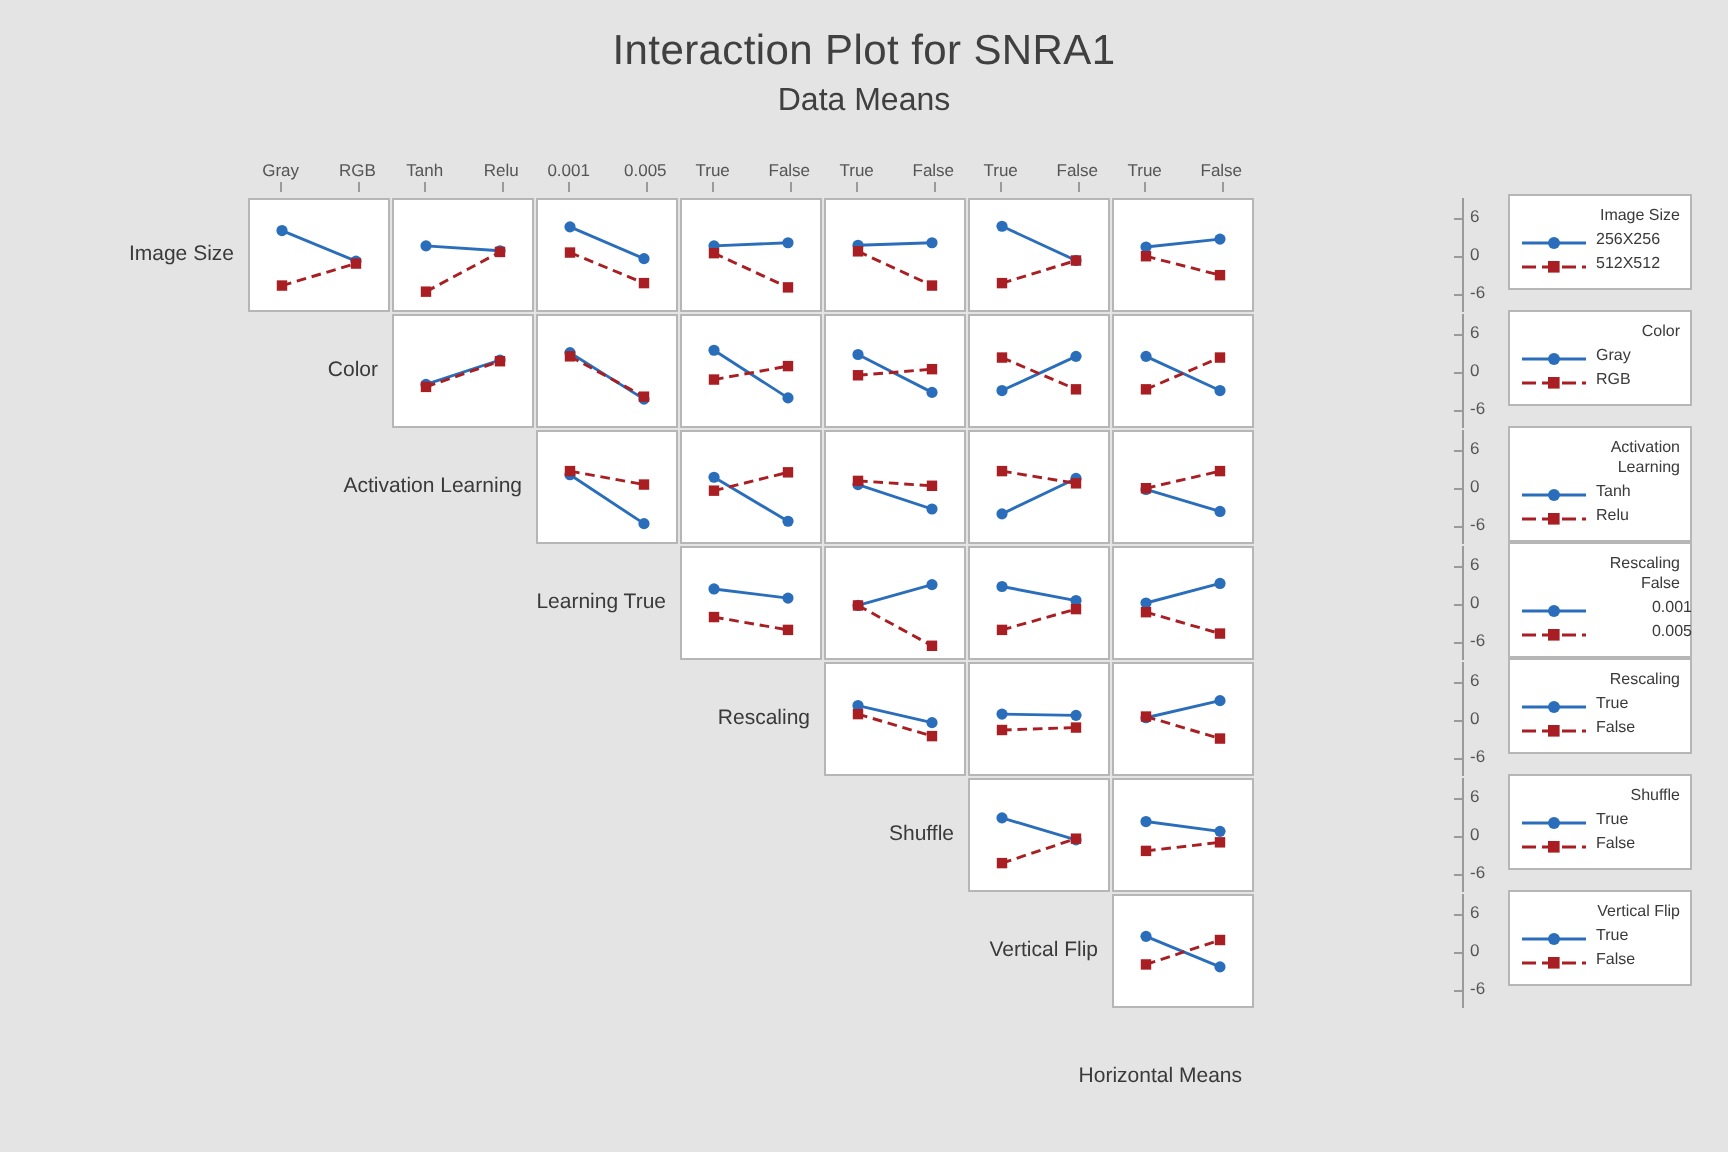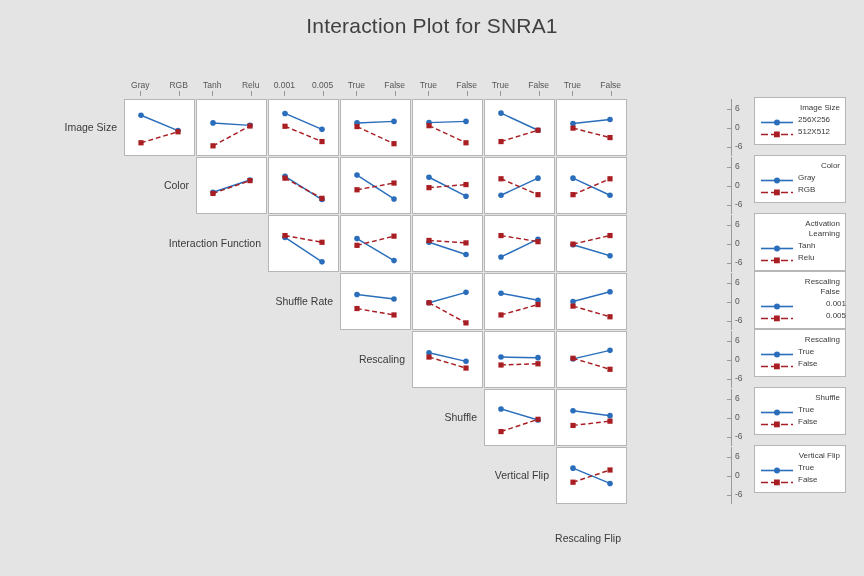--- a/index.html
+++ b/index.html
@@ -70,20 +70,21 @@
     line-height:11px;white-space:nowrap;
   }
   .legend-text.num{left:20px;width:40px;text-align:right;}
 </style>
 </head>
 <body>
 
 <div id="stage">
 
   <div class="title">Interaction Plot for SNRA1</div>
+  <div class="subtitle">Data Means</div>
 
   <div id="colheads">
       <div class="colhead" style="left: 120.33px;">Gray</div>
       <div class="tick-col" style="left: 140.33px;"></div>
       <div class="colhead" style="left: 158.67px;">RGB</div>
       <div class="tick-col" style="left: 178.67px;"></div>
       <div class="colhead" style="left: 192.33px;">Tanh</div>
       <div class="tick-col" style="left: 212.33px;"></div>
       <div class="colhead" style="left: 230.67px;">Relu</div>
       <div class="tick-col" style="left: 250.67px;"></div>
@@ -386,26 +387,26 @@
           <circle cx="54.67" cy="36.733333333333334" r="2.9" fill="#2a6ebb"></circle>
           <line x1="16.330000000000002" y1="35.46666666666667" x2="54.67" y2="22.799999999999997" stroke="#a81e22" stroke-width="1.5" stroke-dasharray="5,3"></line>
           <rect x="13.630000000000003" y="32.766666666666666" width="5.4" height="5.4" fill="#a81e22"></rect>
           <rect x="51.97" y="20.099999999999998" width="5.4" height="5.4" fill="#a81e22"></rect>
         </svg>
       </div>
     </div>
   <div id="diaglabels">
       <div class="diaglabel" style="right: 747px; top: 120.5px;">Image Size</div>
       <div class="diaglabel" style="right: 675px; top: 178.5px;">Color</div>
-      <div class="diaglabel" style="right: 603px; top: 236.5px;">Interaction Function</div>
-      <div class="diaglabel" style="right: 531px; top: 294.5px;">Shuffle Rate</div>
+      <div class="diaglabel" style="right: 603px; top: 236.5px;">Activation Learning</div>
+      <div class="diaglabel" style="right: 531px; top: 294.5px;">Learning True</div>
       <div class="diaglabel" style="right: 459px; top: 352.5px;">Rescaling</div>
       <div class="diaglabel" style="right: 387px; top: 410.5px;">Shuffle</div>
       <div class="diaglabel" style="right: 315px; top: 468.5px;">Vertical Flip</div>
-      <div class="diaglabel" style="right: 243px; top: 532px;">Rescaling Flip</div>
+      <div class="diaglabel" style="right: 243px; top: 532px;">Horizontal Means</div>
     </div>
   <div id="yaxes">
       <div class="yaxis-line" style="top: 99px; height: 57px;"></div>
       <div class="ytick" style="top: 108.5px;"></div>
       <div class="ylabel" style="top: 103px;">6</div>
       <div class="ytick" style="top: 127.5px;"></div>
       <div class="ylabel" style="top: 122px;">0</div>
       <div class="ytick" style="top: 146.5px;"></div>
       <div class="ylabel" style="top: 141px;">-6</div>
       <div class="yaxis-line" style="top: 157px; height: 57px;"></div>

